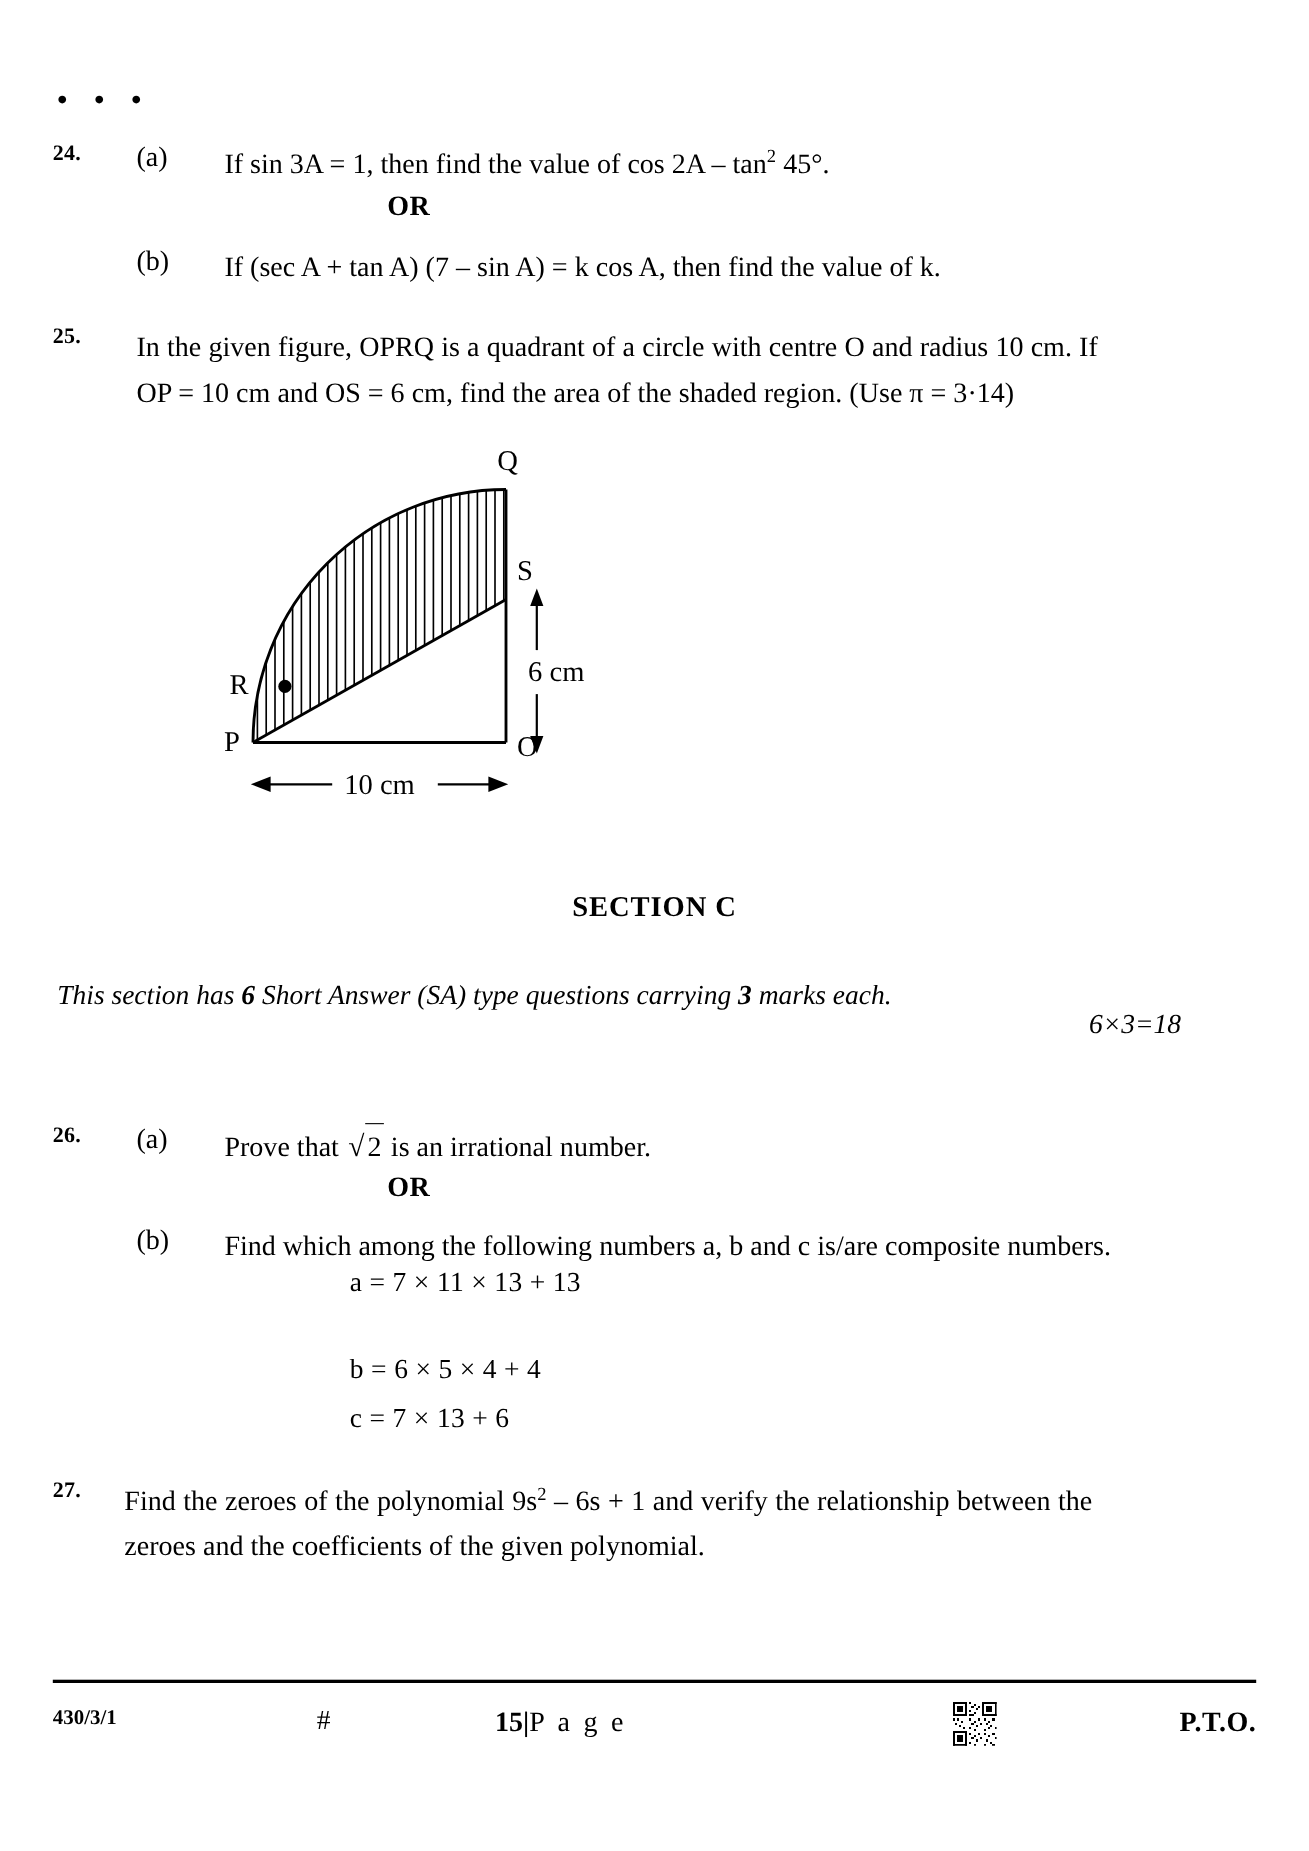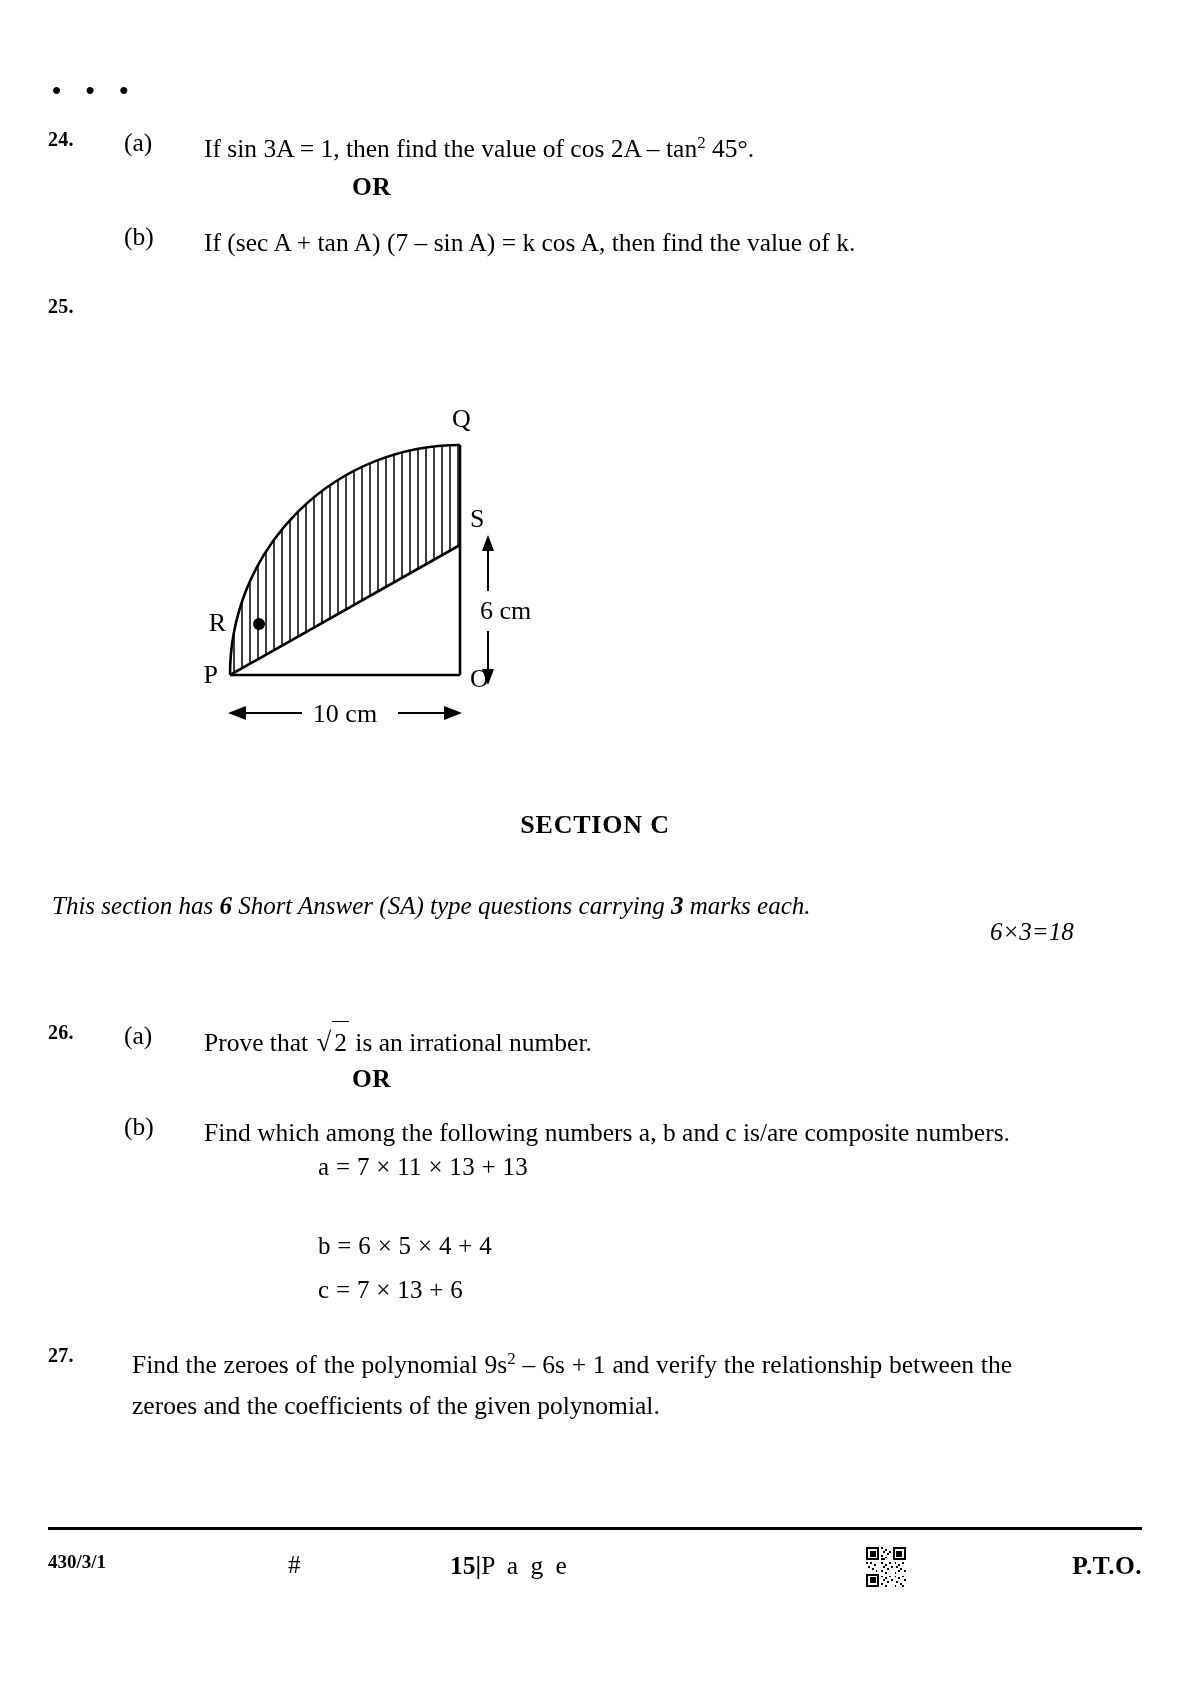--- a/index.html
+++ b/index.html
@@ -182,20 +182,21 @@
   <div class="qtext" style="left:204px; top:128px; width:890px;">
     <span>If  sin 3A = 1,  then find the value of  cos 2A – tan</span><sup class="exp">2</sup><span> 45°.</span>
   </div>
 
   <div class="or" style="left:352px; top:172px;">OR</div>
 
   <div class="qlabel" style="left:124px; top:222px;">(b)</div>
   <div class="qtext" style="left:204px; top:222px; width:890px;">If  (sec A + tan A) (7 – sin A) = k cos A,  then find the value of k.</div>
 
   <div class="qnum" style="left:48px; top:295px;">25.</div>
+  <div class="qtext justify" style="left:124px; top:295px; width:874px;">In the given figure, OPRQ is a quadrant of a circle with centre O and radius 10 cm. If OP = 10 cm and OS = 6 cm, find the area of the shaded region. (Use π = 3·14)</div>
 
   <div class="figure">
     <svg width="420" height="330" viewBox="0 0 420 330" xmlns="http://www.w3.org/2000/svg">
       <defs>
 
         <clipPath id="shadeClip">
           <path d="M 40 270 A 230 230 0 0 1 270 40 L 270 140 Z"></path>
         </clipPath>
       </defs>
 
@@ -283,21 +284,21 @@
   <div class="or" style="left:352px; top:1064px;">OR</div>
 
   <div class="qlabel" style="left:124px; top:1112px;">(b)</div>
   <div class="qtext" style="left:204px; top:1112px; width:820px;">Find which among the following numbers a, b and c is/are composite numbers.</div>
 
   <div class="eqline" style="left:318px; top:1153px;">a = 7 × 11 × 13 + 13</div>
   <div class="eqline" style="left:318px; top:1232px;">b = 6 × 5 × 4 + 4</div>
   <div class="eqline" style="left:318px; top:1276px;">c = 7 × 13 + 6</div>
 
   <div class="qnum" style="left:48px; top:1344px;">27.</div>
-  <div class="qtext justify" style="left:132px; top:1344px; width:880px;">
+  <div class="qtext justify" style="left:113px; top:1344px; width:880px;">
     <span>Find the zeroes of the polynomial 9s</span><sup class="exp">2</sup><span> – 6s + 1 and verify the relationship between the zeroes and the coefficients of the given polynomial.</span>
   </div>
 
   <div class="footer-rule"></div>
   <div class="footer">
     <div class="code">430/3/1</div>
     <div class="hash">#</div>
     <div class="pageno">
       <span>15</span><span>|</span><span class="word">P a g e</span>
     </div>

